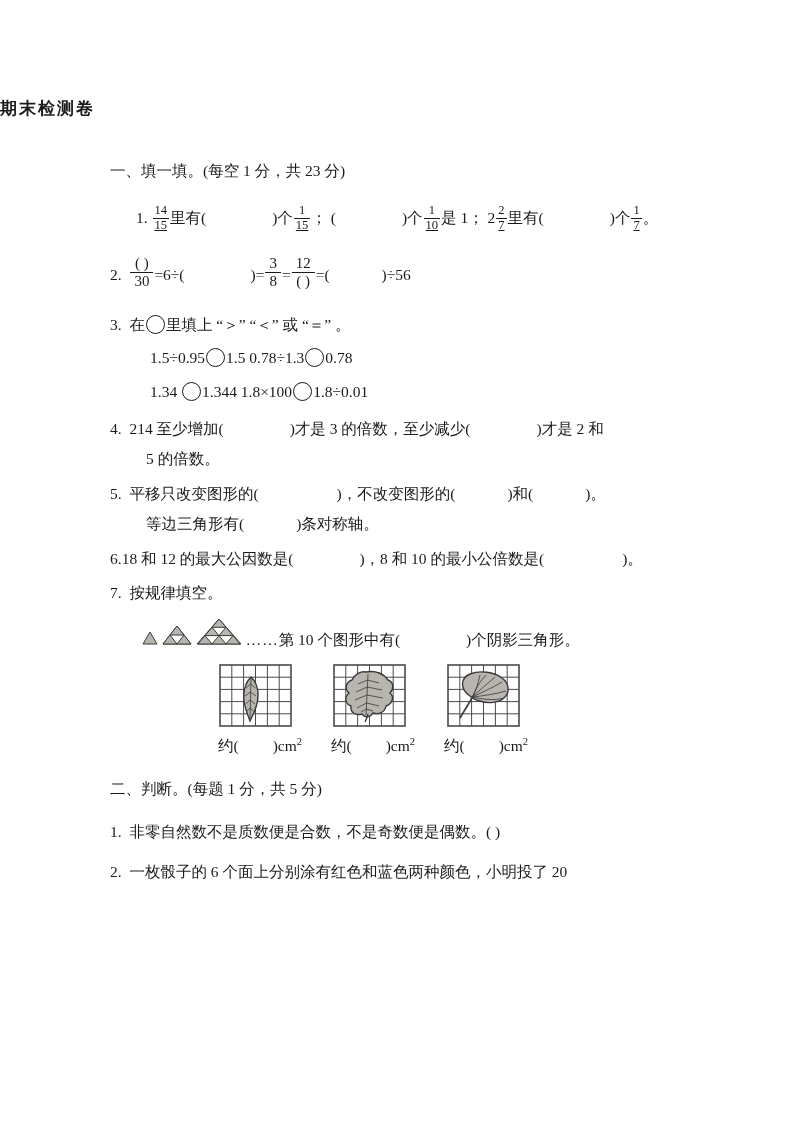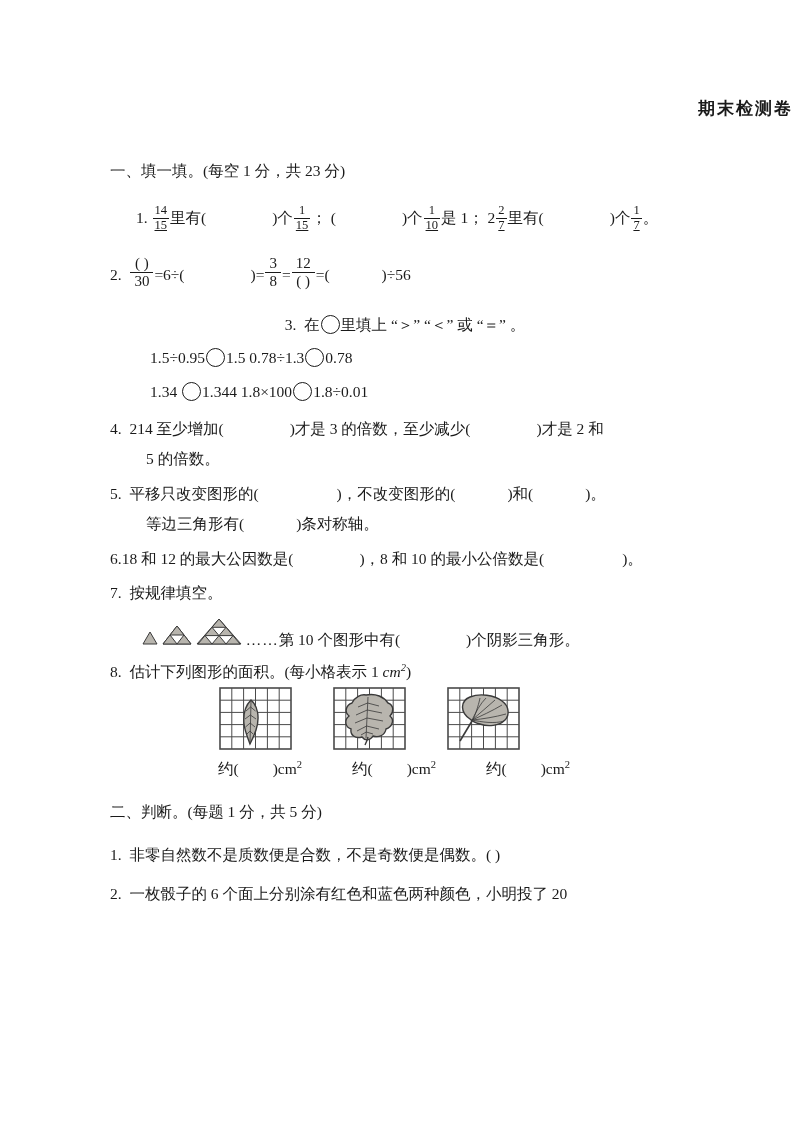--- a/index.html
+++ b/index.html
@@ -19,21 +19,21 @@
     position: absolute;
     left: 0; top: 0;
     width: 793px;
     height: 1122px;
     background: #fff;
   }
   .title {
     position: absolute;
     left: 0; top: 97px;
     width: 793px;
-    text-align: right;
+    text-align: left;
     font-size: 17px;
     font-weight: bold;
     letter-spacing: 2px;
     font-family: "DejaVu Serif", "Liberation Serif", serif;
   }
   .body-col {
     position: absolute;
     left: 110px;
     top: 161px;
     width: 590px;
@@ -93,21 +93,21 @@
   
   .fig-row {
     display: flex;
     gap: 39px;
     padding-left: 108px;
     margin-top: 6px;
     margin-bottom: 4px;
   }
   .ans-row {
     display: flex;
-    gap: 39px;
+    gap: 18px;
     padding-left: 108px;
     font-size: 15.5px;
     margin-bottom: 16px;
     align-items: center;
   }
   .ans-cell { width: 95px; text-align: left; }
 </style>
 </head>
 <body>
 
@@ -146,21 +146,21 @@
         <span class="den">30</span>
       </span><span>=6÷(</span><span class="blank-lg"></span><span>)=</span><span class="bigfrac">
         <span class="num">3</span>
         <span class="den">8</span>
       </span><span>=</span><span class="bigfrac">
         <span class="num">12</span>
         <span class="den">(          )</span>
       </span><span>=(</span><span class="blank-md"></span><span>)÷56</span>
     </div>
 
-    <div class="line" style="margin-bottom:14px;text-align:center;">
+    <div class="line" style="margin-bottom:14px;">
       <span class="qnum">3.</span>&nbsp;
       <span>在</span><span class="circ"></span><span>里填上 “＞” “＜” 或 “＝” 。</span>
     </div>
     <div class="line" style="padding-left:40px;margin-bottom:15px;">
       <span>1.5÷0.95</span><span class="circ"></span><span>1.5 0.78÷1.3</span><span class="circ"></span><span>0.78</span>
     </div>
     <div class="line" style="padding-left:40px;margin-bottom:20px;">
       <span>1.34</span>&nbsp;<span class="circ"></span><span>1.344    1.8×100</span><span class="circ"></span><span>1.8÷0.01</span>
     </div>
 
@@ -208,24 +208,20 @@
           <polygon points="23,1 30,9.3 16,9.3" fill="#b8b5ae" stroke="#3a3a3a" stroke-width="1"></polygon>
           <polygon points="16,9.3 23,17.6 9,17.6" fill="#b8b5ae" stroke="#3a3a3a" stroke-width="1"></polygon>
           <polygon points="30,9.3 37,17.6 23,17.6" fill="#b8b5ae" stroke="#3a3a3a" stroke-width="1"></polygon>
           <polygon points="9,17.6 16,26 2,26" fill="#b8b5ae" stroke="#3a3a3a" stroke-width="1"></polygon>
           <polygon points="23,17.6 30,26 16,26" fill="#b8b5ae" stroke="#3a3a3a" stroke-width="1"></polygon>
           <polygon points="37,17.6 44,26 30,26" fill="#b8b5ae" stroke="#3a3a3a" stroke-width="1"></polygon>
         </svg>
       </span><span class="dots">……</span><span>第 10 个图形中有(</span><span class="blank-lg"></span><span>)个阴影三角形。</span>
     </div>
 
-    <div class="line" style="margin-bottom:4px;">
-      <span class="qnum">8.</span>&nbsp;
-      <span>估计下列图形的面积。(每小格表示 1 </span><span class="ital">cm</span><sup class="sq ital">2</sup><span>)</span>
-    </div>
 
     <div class="fig-row">
 
       <div>
         <svg width="75" height="65" viewBox="0 0 75 65">
           <rect x="2" y="2" width="71" height="61" fill="#ffffff" stroke="#4a4a4a" stroke-width="1.6"></rect>
           <g stroke="#4a4a4a" stroke-width="1">
             <line x1="13.8" y1="2" x2="13.8" y2="63"></line>
             <line x1="25.6" y1="2" x2="25.6" y2="63"></line>
             <line x1="37.5" y1="2" x2="37.5" y2="63"></line>

